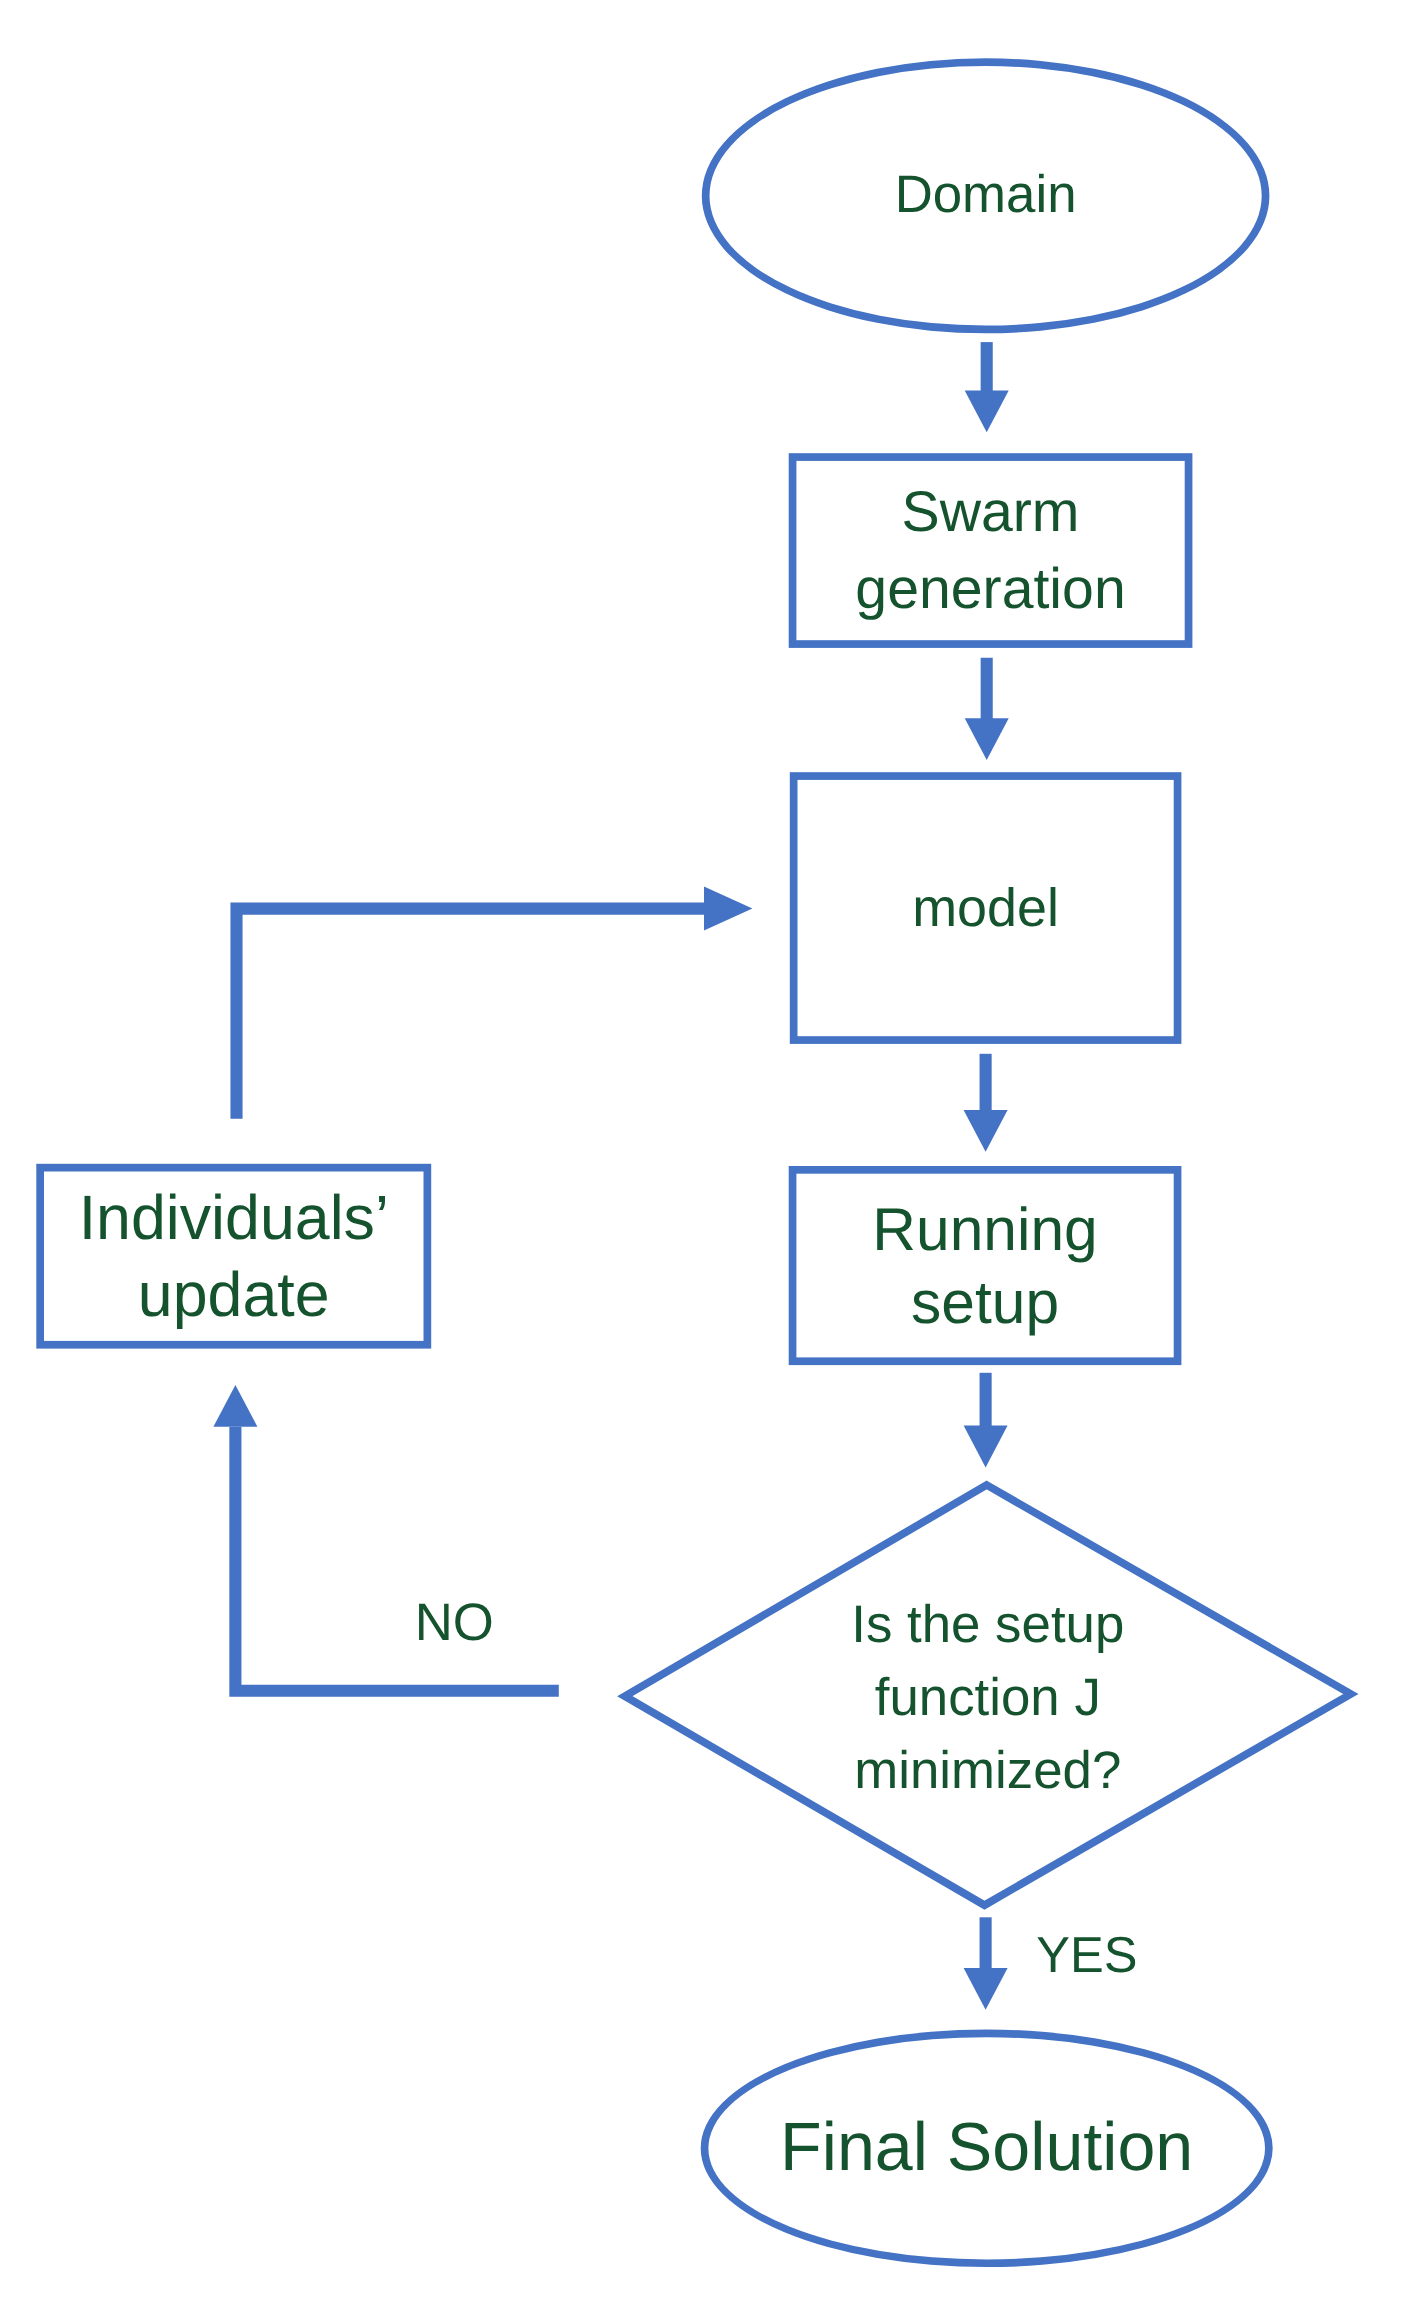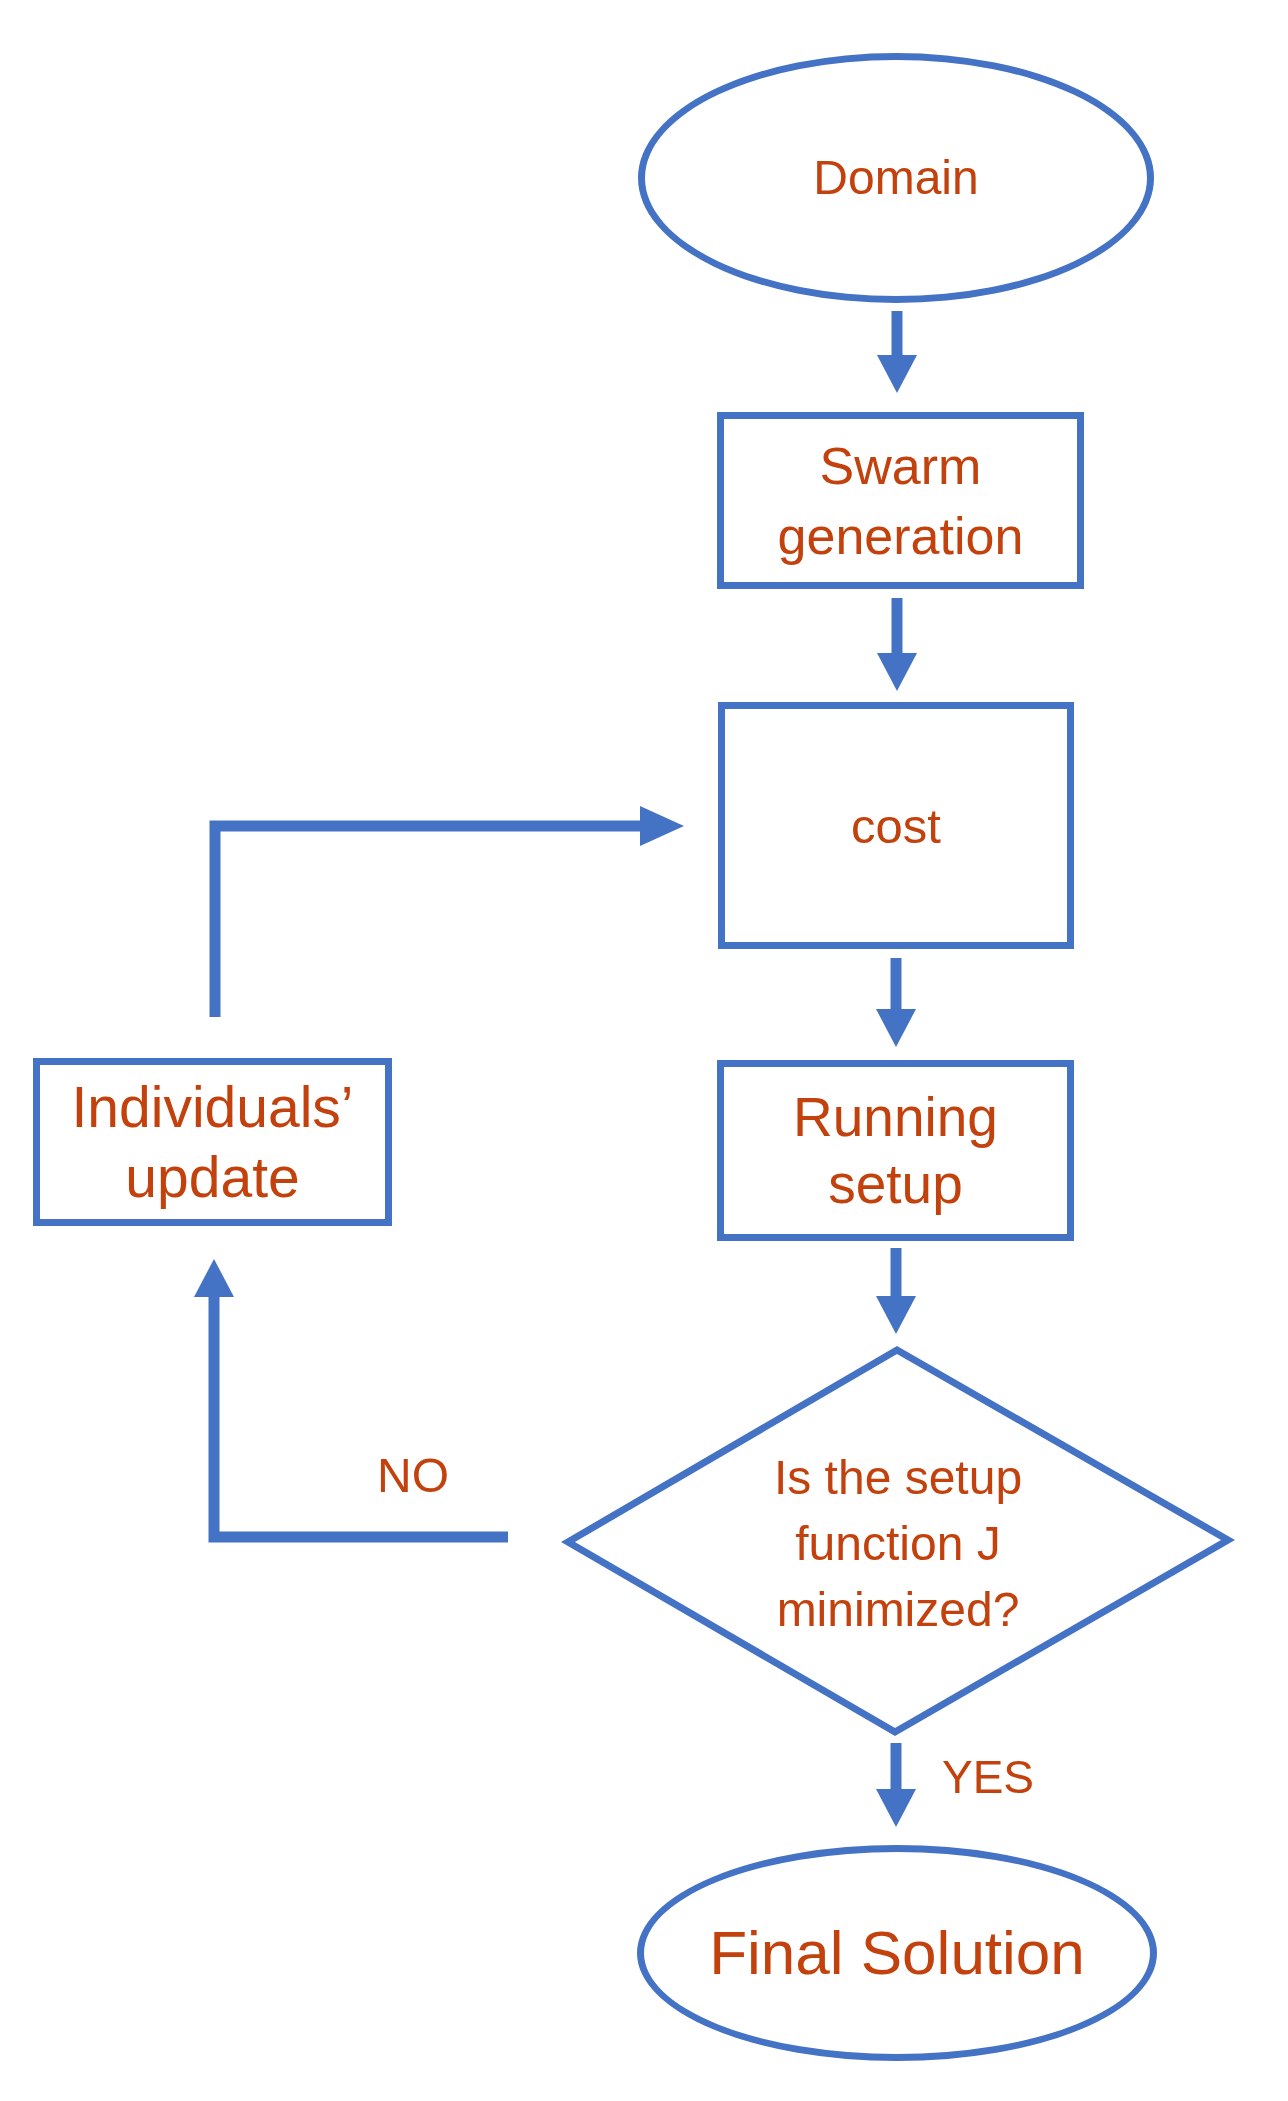--- a/index.html
+++ b/index.html
@@ -6,21 +6,21 @@
     margin: 0;
     padding: 0;
     background: #ffffff;
   }
   .canvas {
     position: relative;
     width: 1288px;
     height: 2101px;
     background: #ffffff;
     font-family: "Liberation Sans", sans-serif;
-    color: #c2410c;
+    color: #14532d;
     overflow: hidden;
   }
   .connectors {
     position: absolute;
     left: 0;
     top: 0;
     width: 1288px;
     height: 2101px;
   }
   .node {
@@ -107,21 +107,21 @@
 
   <div class="node outlined node-swarm">
     <div class="label">
       <span class="ln">Swarm</span>
       <span class="ln">generation</span>
     </div>
   </div>
 
   <div class="node outlined node-ohc">
     <div class="label">
-      <span class="ln">cost</span>
+      <span class="ln">model</span>
     </div>
   </div>
 
   <div class="node outlined node-running">
     <div class="label">
       <span class="ln">Running</span>
       <span class="ln">setup</span>
     </div>
   </div>
 

